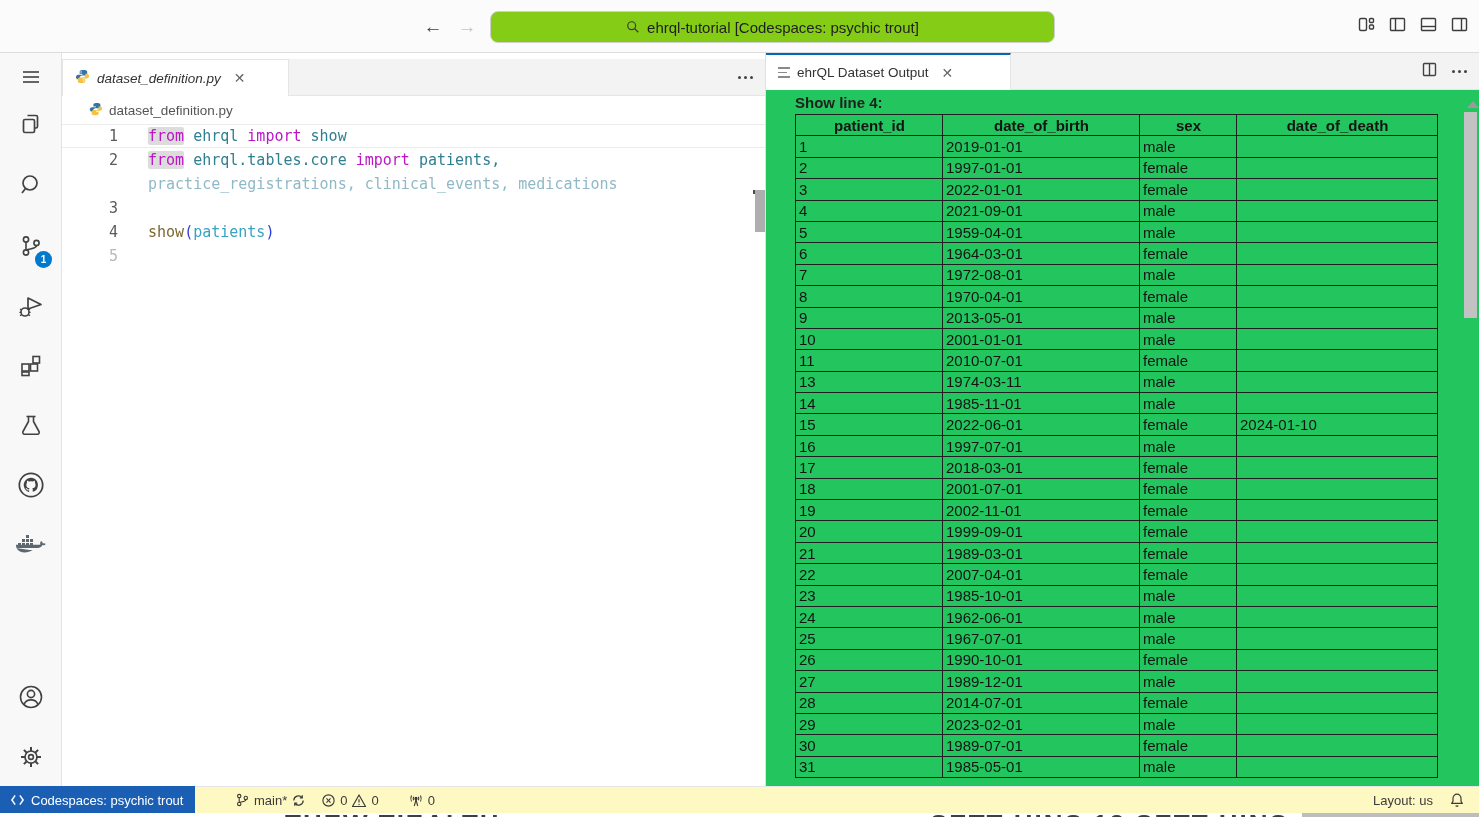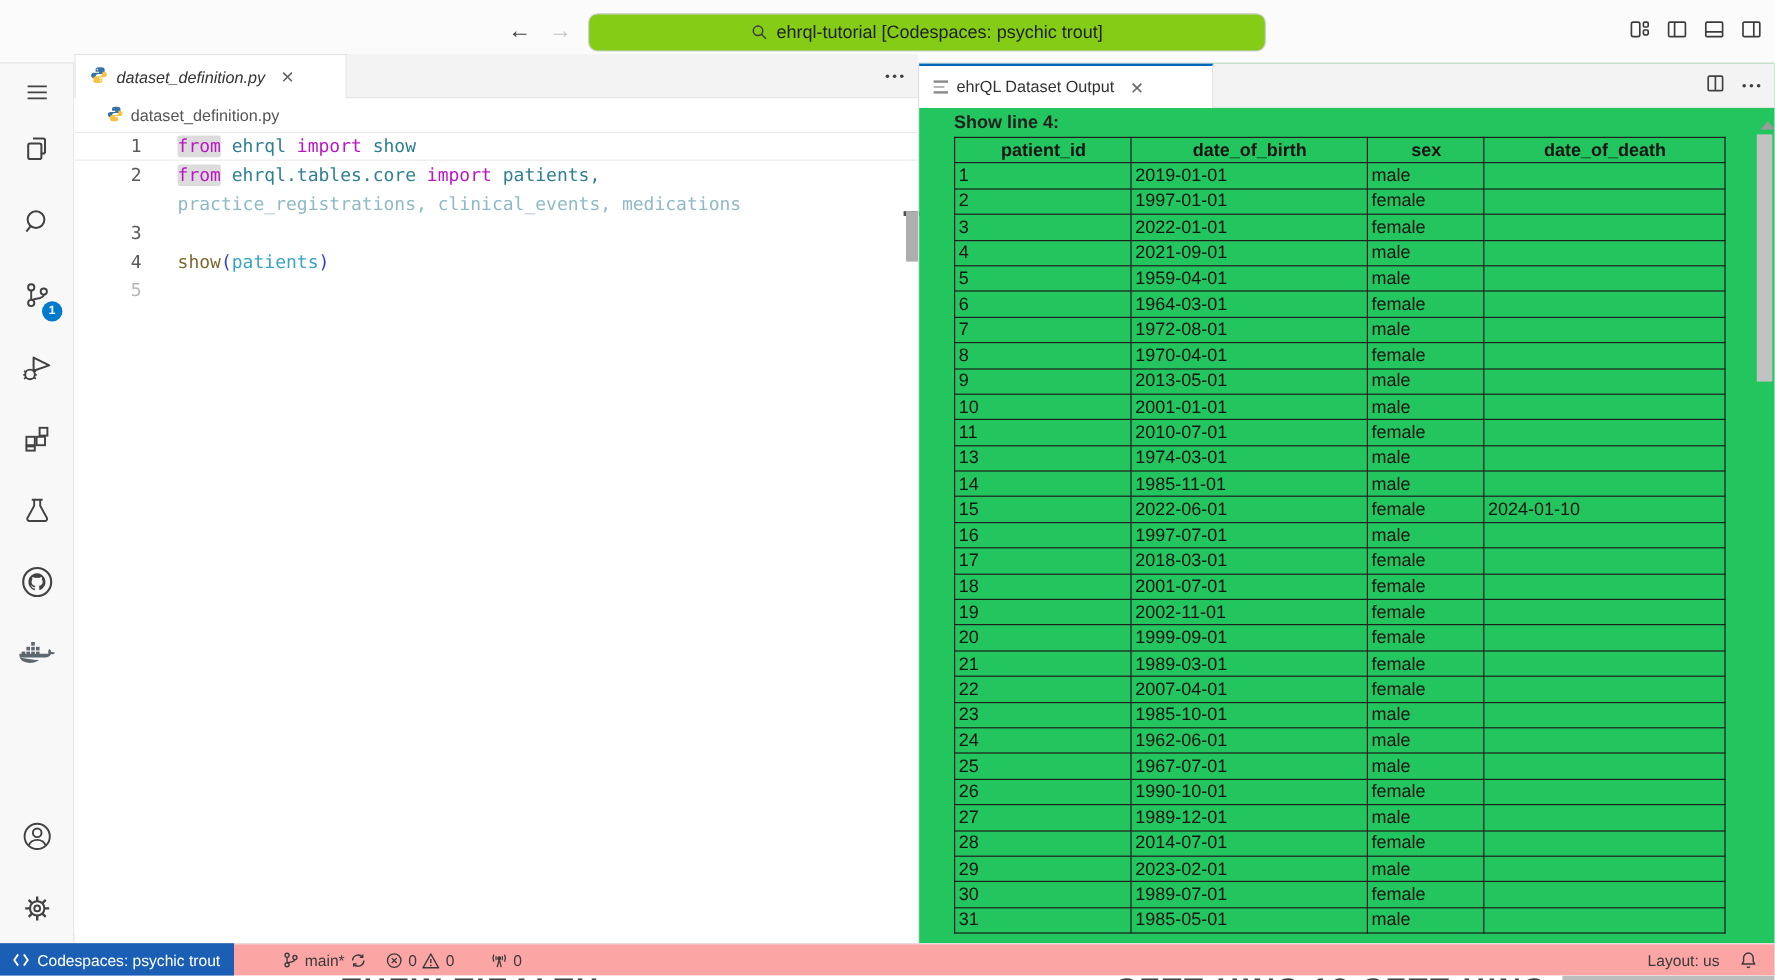--- a/index.html
+++ b/index.html
@@ -15,21 +15,21 @@
   .cmd-center { position:absolute; left:490px; top:11px; width:565px; height:32px; background:#84cc16; border:1px solid #cfcfcf; border-radius:8px; display:flex; align-items:center; justify-content:center; gap:7px; font-size:15px; color:#1f1f1f; }
   .tb-icons { position:absolute; right:10px; top:15px; display:flex; gap:12px; }
   .tb-icons svg { display:block; }
 
   
   .activitybar { position:absolute; left:0; top:53px; width:62px; height:733px; background:#f8f8f8; border-right:1px solid #e3e3e3; }
   .ab-item { position:absolute; left:0; width:61px; height:48px; display:flex; align-items:center; justify-content:center; cursor:pointer; }
   .ab-badge { position:absolute; right:9px; bottom:2px; width:17px; height:17px; border-radius:50%; background:#007acc; color:#fff; font-size:10px; font-weight:bold; display:flex; align-items:center; justify-content:center; }
 
   
-  .editor-group { position:absolute; left:62px; top:45px; width:703px; height:733px; background:#fff; }
+  .editor-group { position:absolute; left:62px; top:59px; width:703px; height:733px; background:#fff; }
   .tabbar { position:absolute; left:0; top:0; right:0; height:37px; background:#f3f3f3; border-bottom:1px solid #e5e5e5; }
   .tab { position:absolute; top:0; height:37px; background:#fff; display:flex; align-items:center; gap:7px; padding:0 10px 0 12px; font-size:13.5px; color:#333; border-right:1px solid #e5e5e5; }
   .tab .closex { font-size:14px; color:#666; margin-left:6px; cursor:pointer; }
   .tab-editor { left:0; width:227px; border-left:1px solid #e5e5e5; }
   .tab-editor .tab-label { font-style:italic; }
   .tab-actions { position:absolute; right:12px; top:0; height:37px; display:flex; align-items:center; gap:14px; }
   .dots3 { display:flex; gap:3px; cursor:pointer; }
   .dots3 i { width:3px; height:3px; border-radius:50%; background:#424242; }
   .breadcrumb { position:absolute; left:0; top:37px; right:0; height:28px; background:#fff; display:flex; align-items:center; gap:6px; padding-left:27px; font-size:13.5px; color:#555; }
 
@@ -61,21 +61,21 @@
   .panel-content { position:absolute; left:0; top:37px; right:0; bottom:0; overflow:hidden; padding:4px 0 0 29px; }
   .show-line { font-size:15px; color:#1f1f1f; margin-bottom:3px;font-weight:bold; }
   table.dataset { border-collapse:collapse; table-layout:fixed; width:642px; font-size:15px; color:#141414; }
   table.dataset th, table.dataset td { border:1px solid #1f1f1f; height:21.4px; padding:0 2px 0 3px; overflow:hidden; white-space:nowrap; }
   table.dataset th { font-weight:bold; text-align:center; }
   table.dataset td { text-align:left; }
   .pv-scroll-arrow { position:absolute; left:701px; top:48px; width:0; height:0; border-left:6px solid transparent; border-right:6px solid transparent; border-bottom:7px solid #9b9b9b; }
   .pv-scroll-thumb { position:absolute; left:698px; top:59px; width:13px; height:206px; background:#c2c2c2; }
 
   
-  .statusbar { position:absolute; left:0; top:786px; width:1479px; height:27px; background:#fca5a5; border-top:1px solid #e5e5e5; font-size:13px; color:#3b3b3b; }
+  .statusbar { position:absolute; left:0; top:786px; width:1479px; height:27px; background:#fef9c3; border-top:1px solid #e5e5e5; font-size:13px; color:#3b3b3b; }
   .sb-remote { position:absolute; left:0; top:-1px; height:28px; background:#1a5fb4; color:#fff; display:flex; align-items:center; gap:6px; padding:0 12px 0 10px; cursor:pointer; }
   .sb-left-items { position:absolute; left:230px; top:0; height:26px; display:flex; align-items:center; gap:5px; }
   .sb-item { display:flex; align-items:center; gap:4px; padding:0 5px; height:26px; cursor:pointer; }
   .sb-right { position:absolute; right:14px; top:0; height:26px; display:flex; align-items:center; gap:16px; }
   .sb-icon { display:flex; align-items:center; }
 
   
   .bg-strip { position:absolute; left:0; top:813px; width:1479px; height:4px; background:#fff; overflow:hidden; }
   .bg-strip span { position:absolute; top:-2px; font-weight:bold; font-size:26px; line-height:26px; color:#3f3f3f; letter-spacing:2px; white-space:nowrap; }
   .bg-frag-left { left:285px; }
@@ -391,21 +391,21 @@
               <td></td>
             </tr>
             <tr>
               <td>11</td>
               <td>2010-07-01</td>
               <td>female</td>
               <td></td>
             </tr>
             <tr>
               <td>13</td>
-              <td>1974-03-01</td>
+              <td>1974-03-11</td>
               <td>male</td>
               <td></td>
             </tr>
             <tr>
               <td>14</td>
               <td>1985-11-01</td>
               <td>male</td>
               <td></td>
             </tr>
             <tr>

